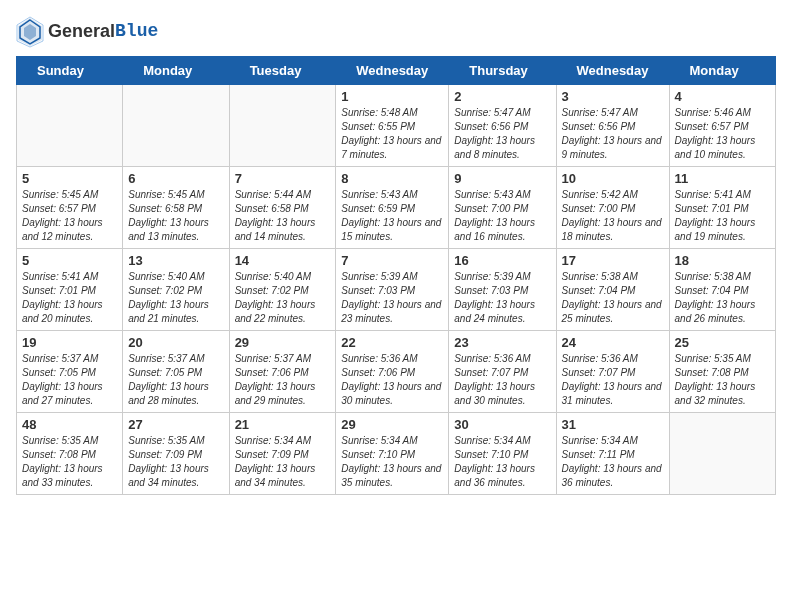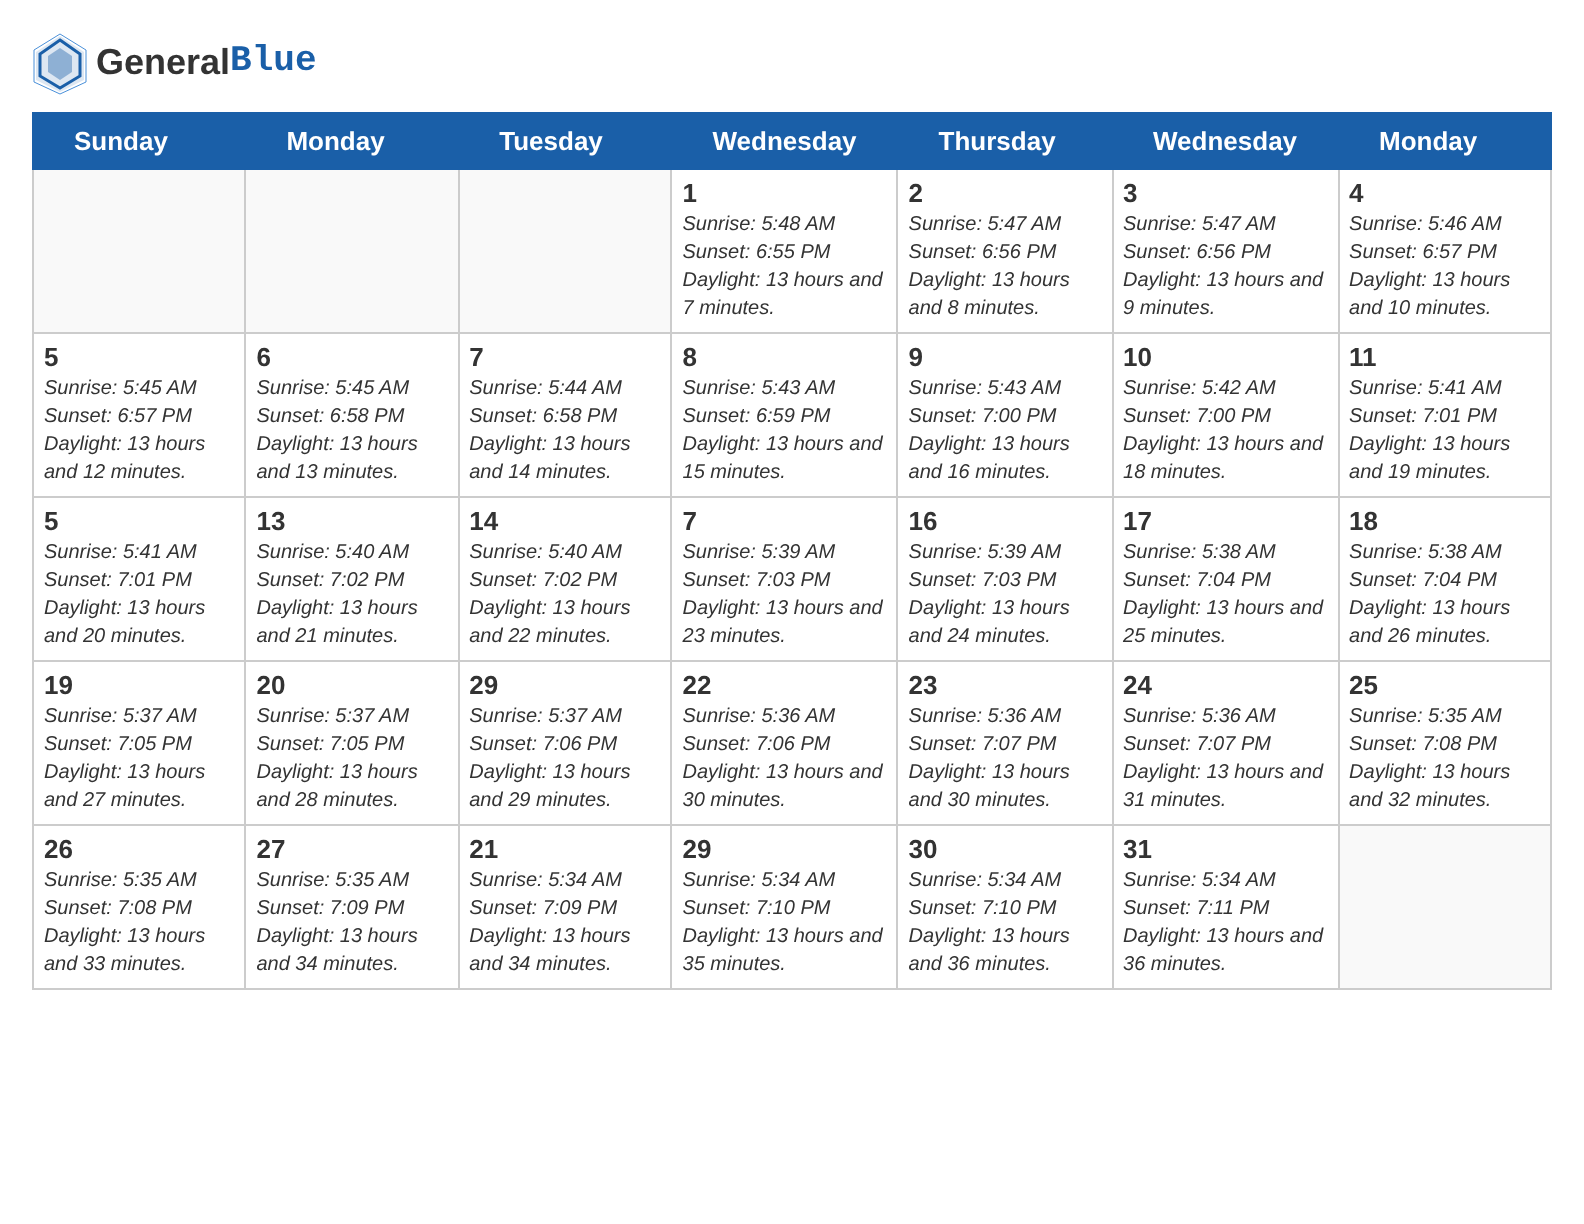--- a/index.html
+++ b/index.html
@@ -225,21 +225,21 @@
           <div class="day-num">24</div>
           <div class="day-info">Sunrise: 5:36 AM<br>Sunset: 7:07 PM<br>Daylight: 13 hours and 31 minutes.</div>
         </td>
         <td>
           <div class="day-num">25</div>
           <div class="day-info">Sunrise: 5:35 AM<br>Sunset: 7:08 PM<br>Daylight: 13 hours and 32 minutes.</div>
         </td>
       </tr>
       <tr class="week-row">
         <td>
-          <div class="day-num">26</div>
+          <div class="day-num">48</div>
           <div class="day-info">Sunrise: 5:35 AM<br>Sunset: 7:08 PM<br>Daylight: 13 hours and 33 minutes.</div>
         </td>
         <td>
           <div class="day-num">27</div>
           <div class="day-info">Sunrise: 5:35 AM<br>Sunset: 7:09 PM<br>Daylight: 13 hours and 34 minutes.</div>
         </td>
         <td>
           <div class="day-num">21</div>
           <div class="day-info">Sunrise: 5:34 AM<br>Sunset: 7:09 PM<br>Daylight: 13 hours and 34 minutes.</div>
         </td>

